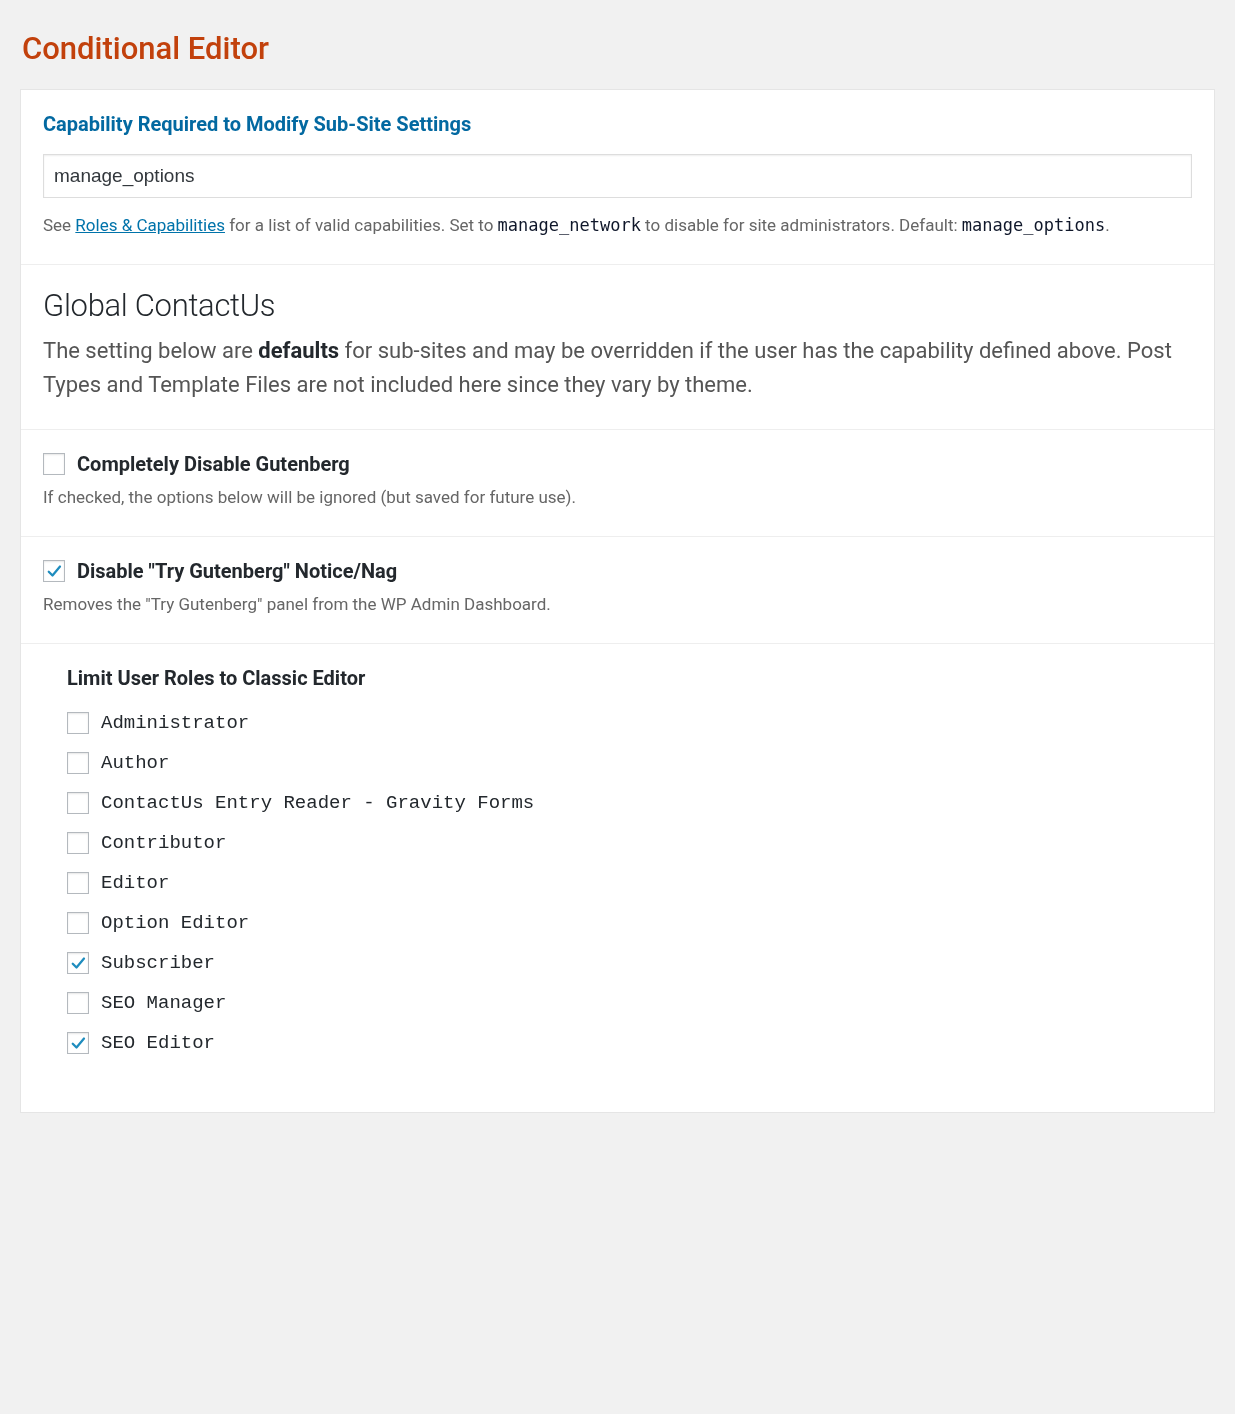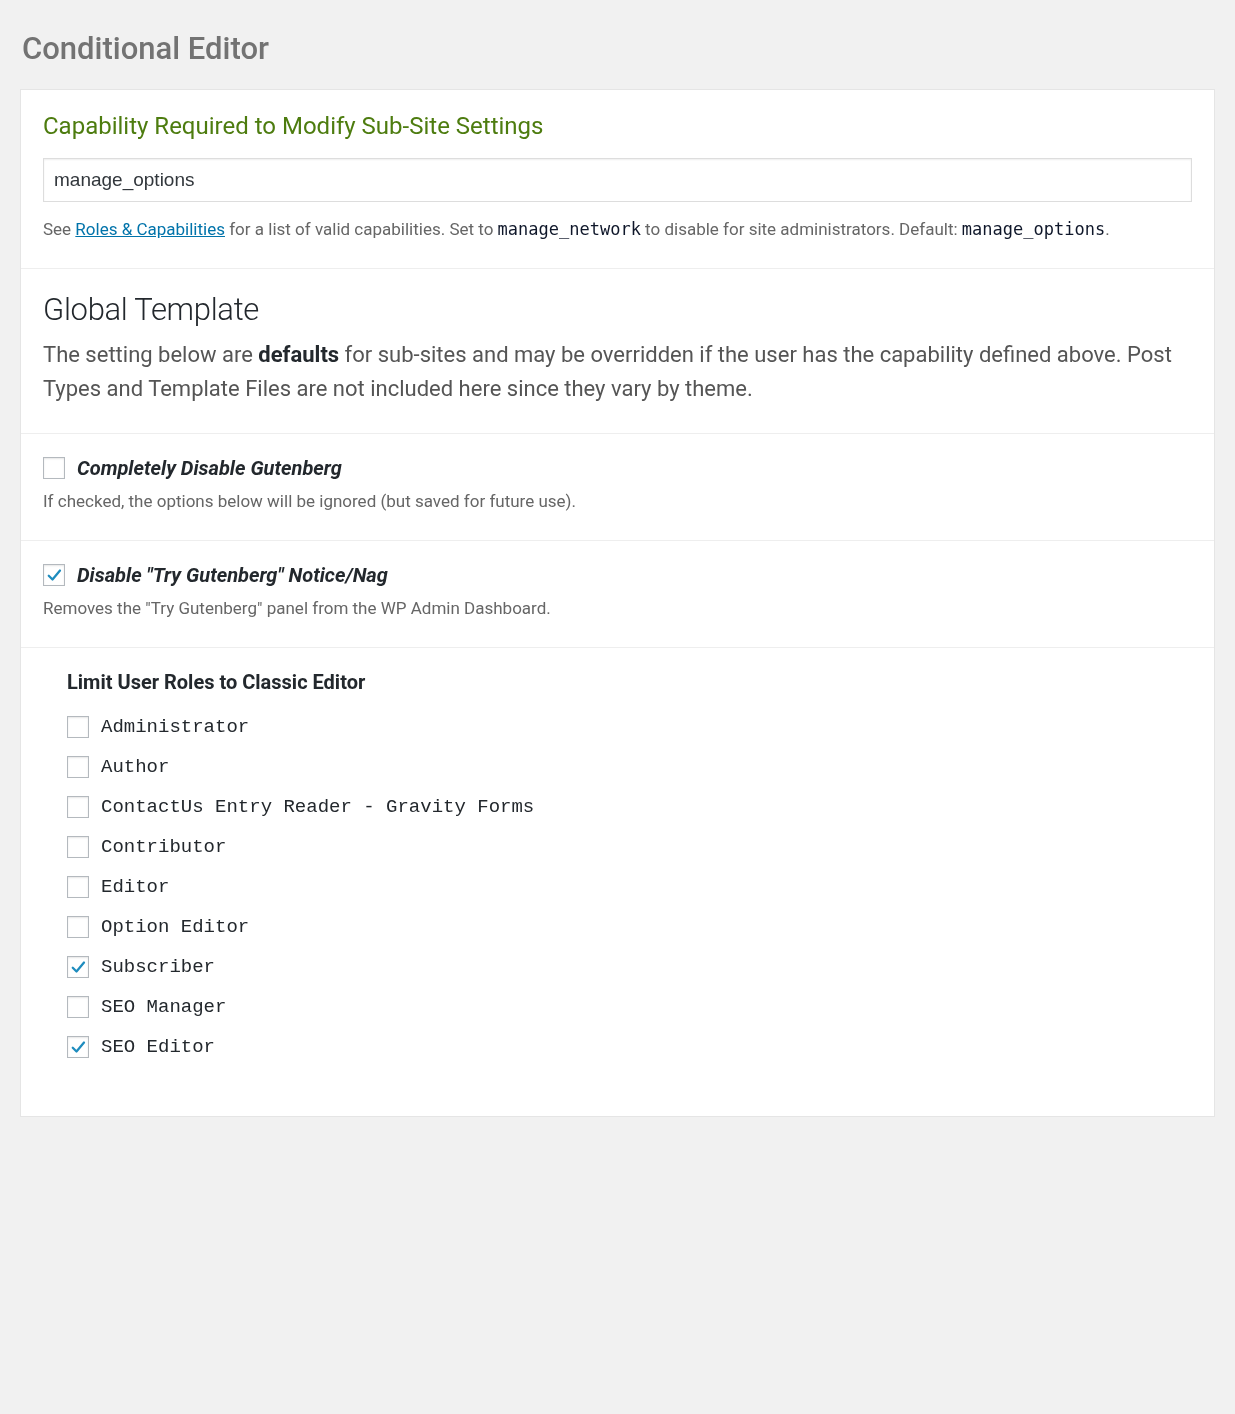--- a/index.html
+++ b/index.html
@@ -7,37 +7,37 @@
       font-family: -apple-system, BlinkMacSystemFont, "Segoe UI", Roboto, Helvetica, Arial, sans-serif;
       background: #f1f1f1;
       color: #23282d;
       padding: 20px 20px 20px 20px;
       font-size: 16px;
       width: 1235px;
     }
     h1.page-title {
       font-size: 31px;
       font-weight: 500;
-      color: #737373;
+      color: #c2410c;
       margin: 10px 0 22px 0;
       padding-left: 2px;
     }
     .panel {
       background: #fff;
       border: 1px solid #e5e5e5;
     }
     .section {
       padding: 22px 22px 26px 22px;
       border-bottom: 1px solid #eee;
     }
     .section:last-child { border-bottom: none; }
     .section-title {
-      font-size: 24px;
-      font-weight: 400;
-      color: #4d7c0f;
+      font-size: 20px;
+      font-weight: 700;
+      color: #0369a1;
       margin-bottom: 18px;
     }
     .cap-input {
       width: 100%;
       height: 44px;
       border: 1px solid #ddd;
       box-shadow: inset 0 1px 2px rgba(0,0,0,0.07);
       font-size: 19px;
       padding: 6px 10px;
       color: #32373c;
@@ -66,21 +66,20 @@
       font-size: 22px;
       color: #555;
       line-height: 1.55;
     }
     .global-sub b { font-weight: 700; color: #23282d; }
     .opt-row { }
     .opt-row .opt-label-line {
       display: flex;
       align-items: center;
       margin-bottom: 8px;
-      font-style: italic;
     }
     .opt-row .opt-label-line .opt-label {
       font-size: 20px;
       font-weight: 700;
       color: #23282d;
       margin-left: 12px;
     }
     .opt-desc {
       font-size: 17px;
       color: #666;
@@ -132,21 +131,21 @@
 
   <div class="section">
     <div class="section-title">Capability Required to Modify Sub-Site Settings</div>
     <input type="text" class="cap-input" value="manage_options" style="">
     <p class="desc">
       <span>See </span><a href="#">Roles &amp; Capabilities</a><span> for a list of valid capabilities. Set to </span><code class="mono">manage_network</code><span> to disable for site administrators. Default: </span><code class="mono">manage_options</code><span>.</span>
     </p>
   </div>
 
   <div class="section">
-    <div class="global-title">Global Template</div>
+    <div class="global-title">Global ContactUs</div>
     <p class="global-sub">
       <span>The setting below are </span><b>defaults</b><span> for sub-sites and may be overridden if the user has the capability defined above. Post Types and Template Files are not included here since they vary by theme.</span>
     </p>
   </div>
 
   <div class="section opt-row">
     <div class="opt-label-line">
       <span class="cb">
         
       </span>

